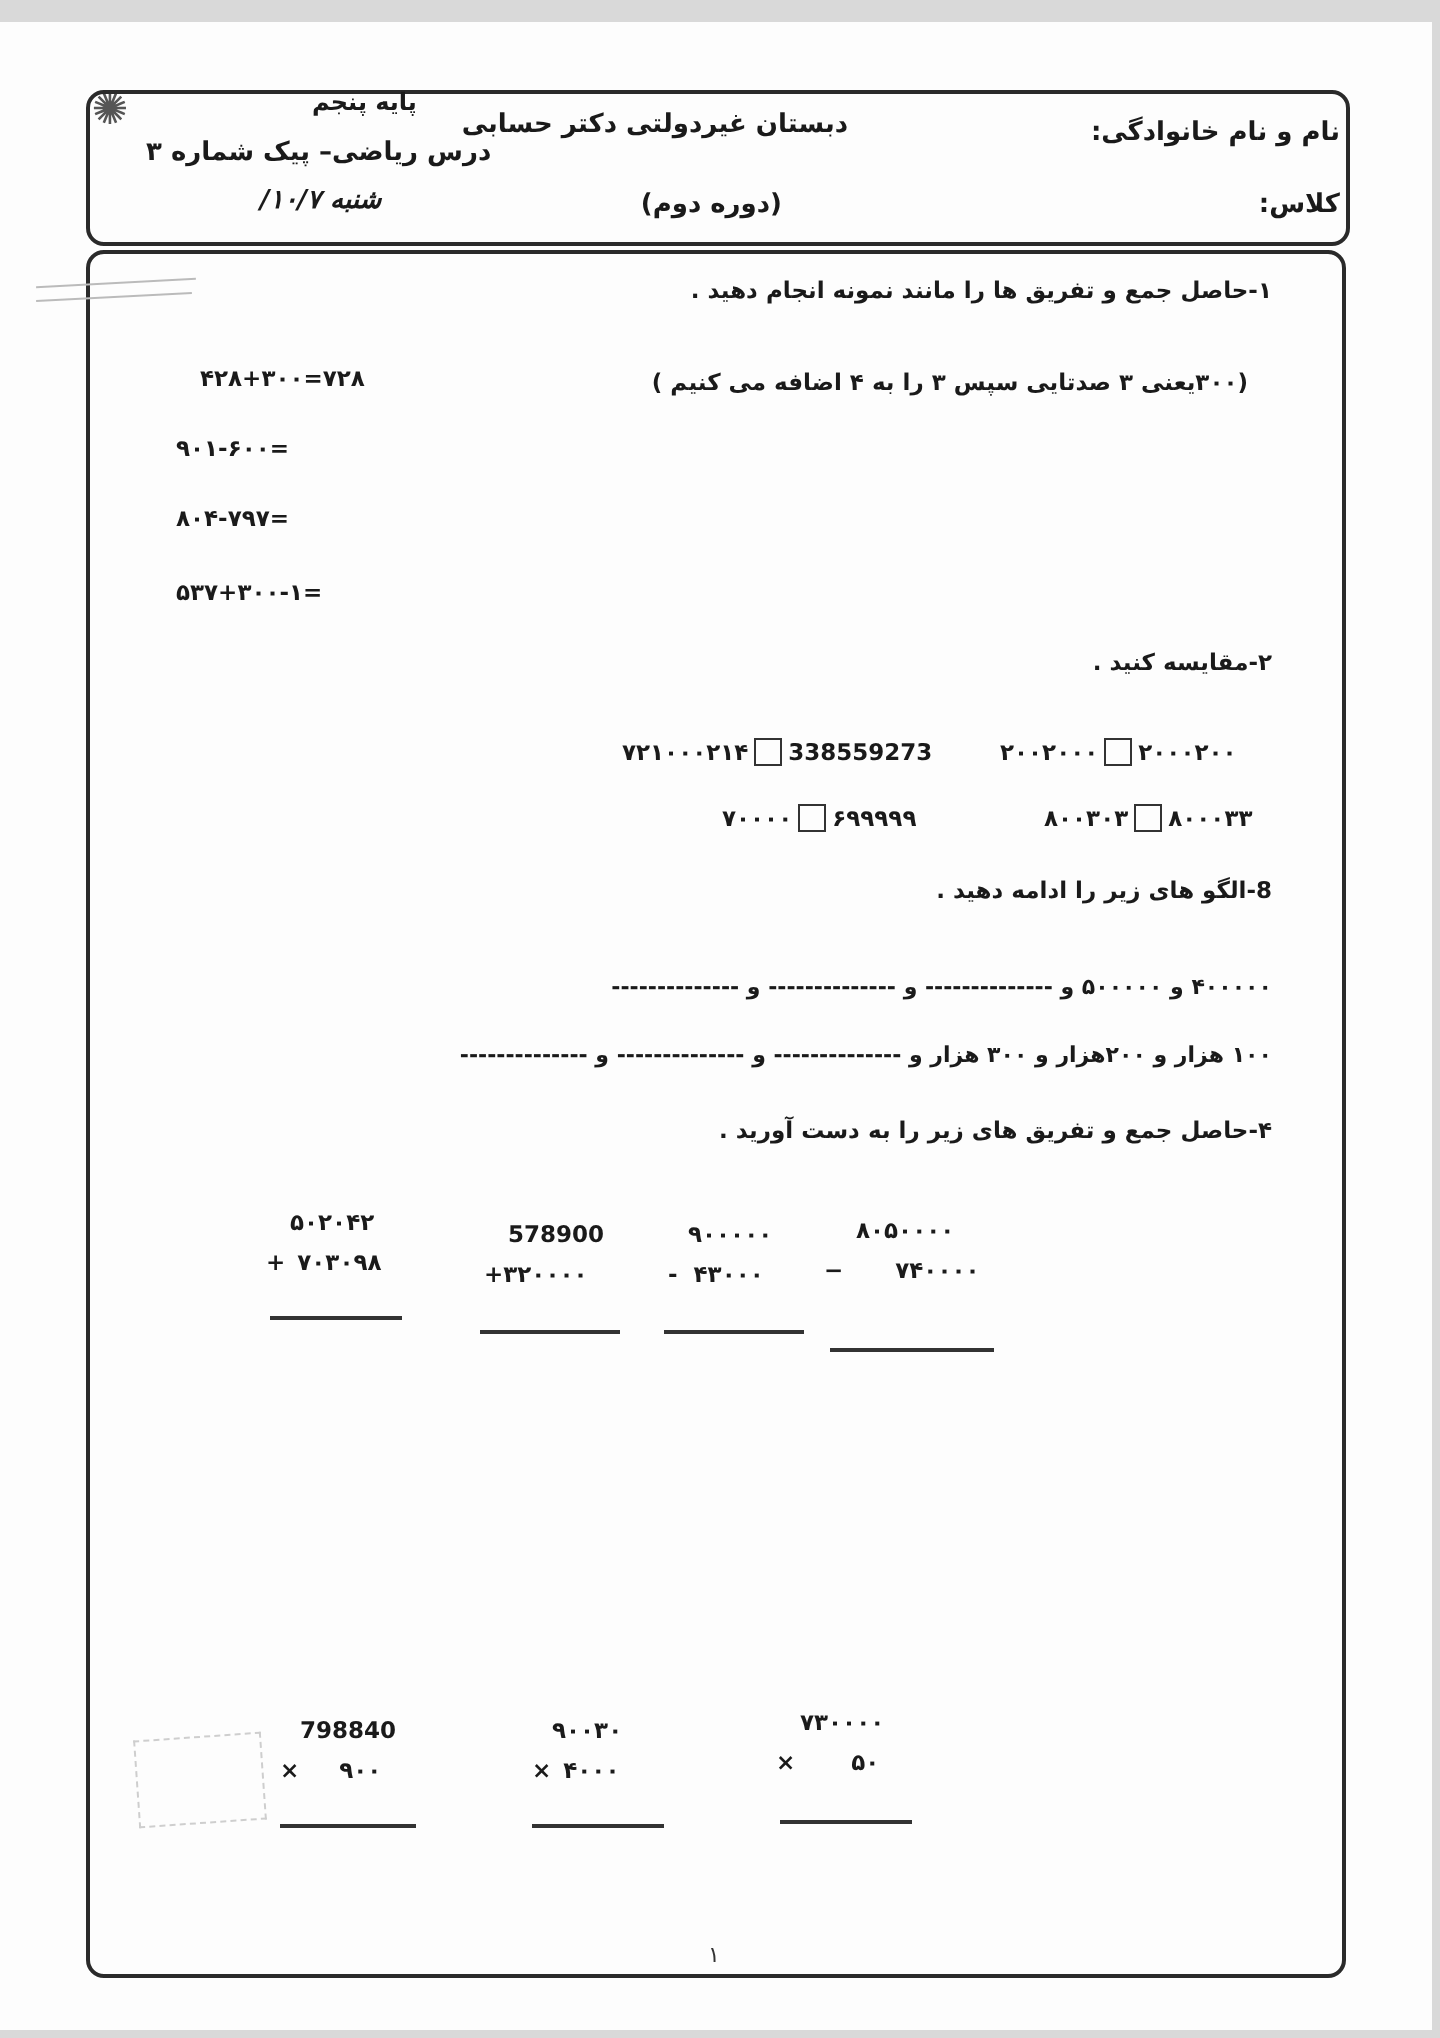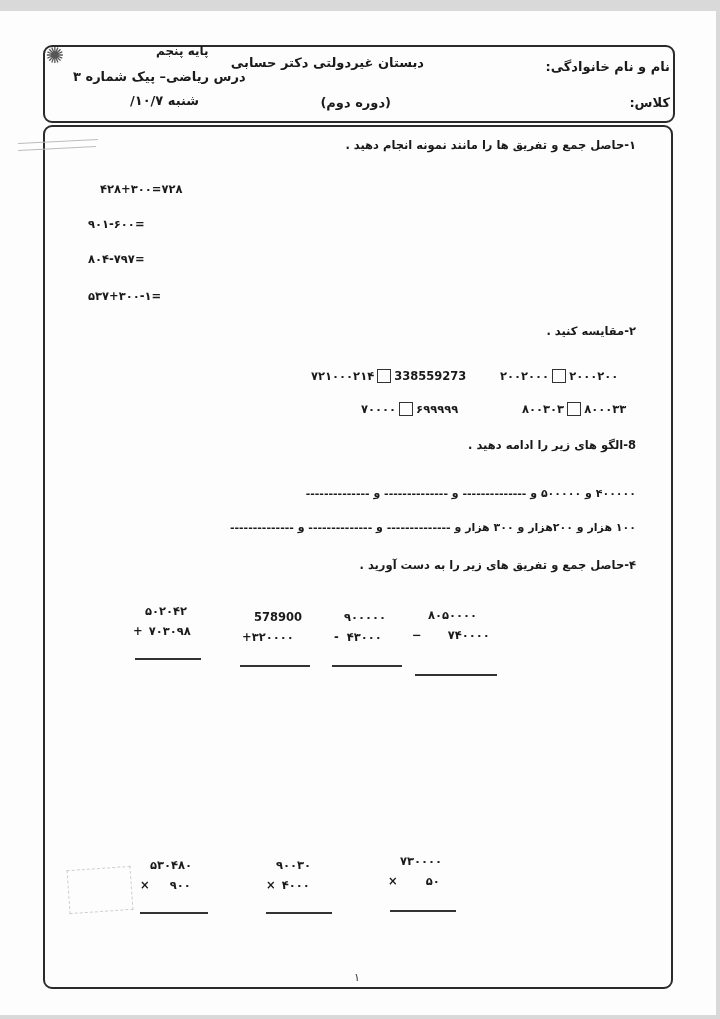--- a/index.html
+++ b/index.html
@@ -47,28 +47,29 @@
 
   <div class="logo">✺</div>
 
   <div class="box header-box"></div>
   <div class="t hdr" style="right:46px; top:48px;">نام و نام خانوادگی:</div>
   <div class="t hdr" style="right:46px; top:84px;">کلاس:</div>
   <div class="t hdr" style="right:292px; top:44px;">دبستان غیردولتی دکتر حسابی</div>
   <div class="t hdr" style="right:325px; top:84px;">(دوره دوم)</div>
   <div class="t hdr" style="left:156px; top:33px; font-size:12px;">پایه پنجم</div>
   <div class="t hdr" style="left:73px; top:58px;">درس ریاضی– پیک شماره ۳</div>
-  <div class="t hdr" style="left:130px; top:82px;">شنبه ۱۰/۷/</div>
+  <div class="t hdr" style="left:130px; top:82px;font-style:italic;">شنبه ۱۰/۷/</div>
 
   <div class="box main-box"></div>
 
   <div class="scribble" style="left:18px; top:130px; width:80px;"></div>
   <div class="scribble" style="left:18px; top:137px; width:78px;"></div>
 
   <div class="t q" style="right:80px; top:127px;">۱-حاصل جمع و تفریق ها را مانند نمونه انجام دهید .</div>
+  <div class="t q" style="right:92px; top:173px;">(۳۰۰یعنی ۳ صدتایی سپس ۳ را به ۴ اضافه می کنیم )</div>
   <div class="t num eq" style="left:100px; top:171px;">۴۲۸+۳۰۰=۷۲۸</div>
   <div class="t num eq" style="left:88px; top:206px;">۹۰۱-۶۰۰=</div>
   <div class="t num eq" style="left:88px; top:241px;">۸۰۴-۷۹۷=</div>
   <div class="t num eq" style="left:88px; top:278px;">۵۳۷+۳۰۰-۱=</div>
 
   <div class="t q" style="right:80px; top:313px;">۲-مقایسه کنید .</div>
   <div class="cmp-row" style="left:311px; top:358px;">
     <span>۷۲۱۰۰۰۲۱۴</span>
     <span class="sq"></span>
     <span>338559273</span>
@@ -126,21 +127,21 @@
   </div>
   <div class="line" style="left:390px; top:899px; width:66px;"></div>
 
   <div class="opcol" style="left:266px; top:847px;">
     <div style="padding-left:10px;">۹۰۰۳۰</div>
     <div><span>×</span><span style="padding-left:6px;">۴۰۰۰</span></div>
   </div>
   <div class="line" style="left:266px; top:901px; width:66px;"></div>
 
   <div class="opcol" style="left:140px; top:847px;">
-    <div style="padding-left:10px;">۵۳۰۴۸۰</div>
+    <div style="padding-left:10px;">798840</div>
     <div><span>×</span><span style="padding-left:20px;">۹۰۰</span></div>
   </div>
   <div class="line" style="left:140px; top:901px; width:68px;"></div>
 
   <div class="stamp"></div>
 
   <div class="page-num" style="left:354px; top:960px;">۱</div>
 </div>
 
 </body></html>

